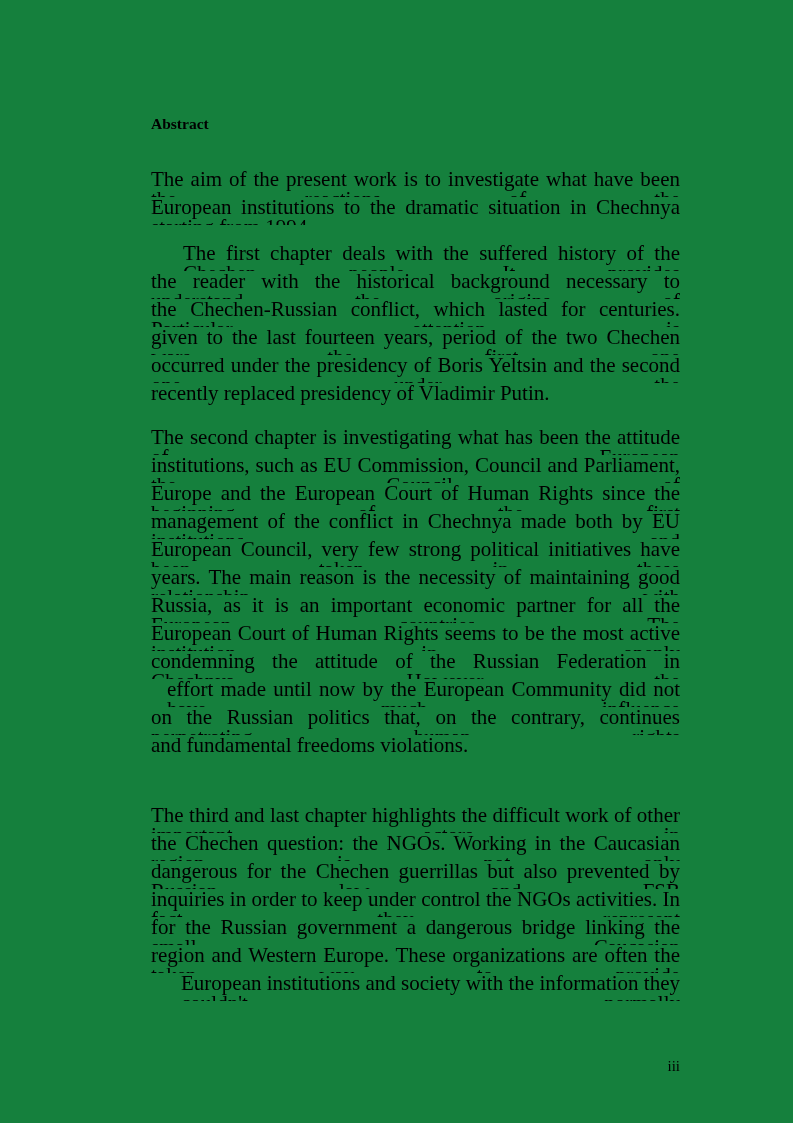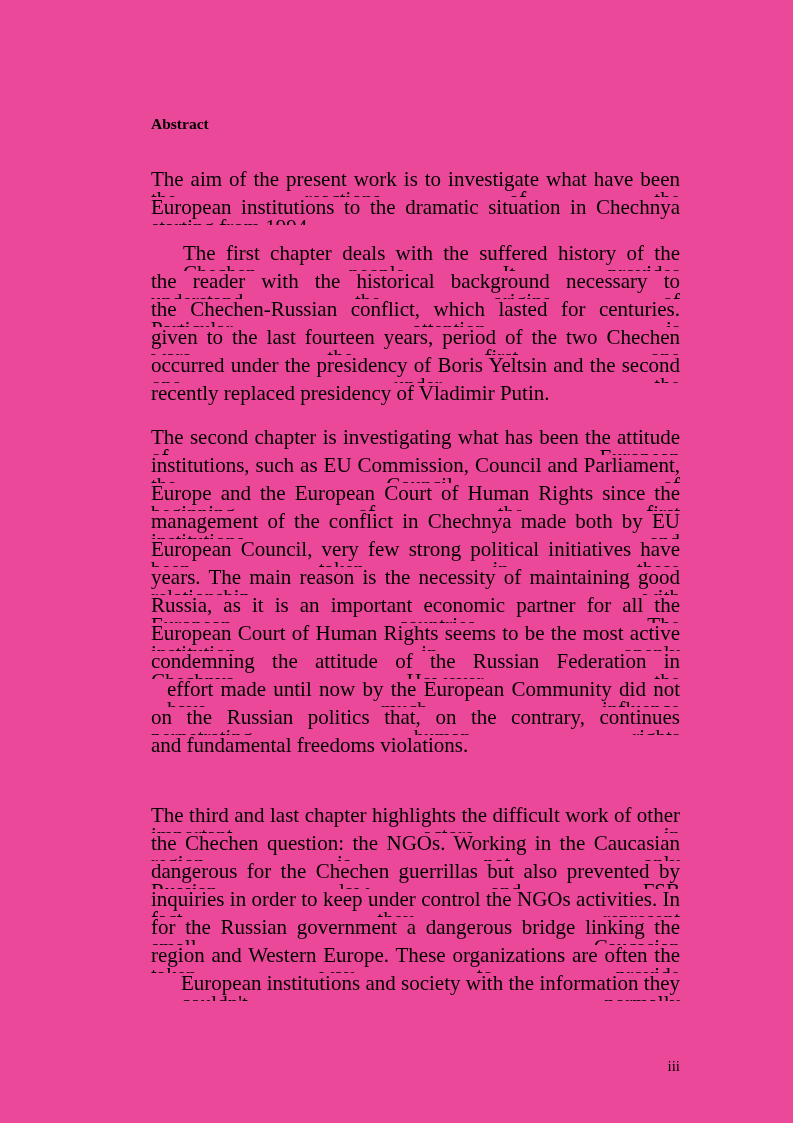--- a/index.html
+++ b/index.html
@@ -1,18 +1,18 @@
 <!DOCTYPE html>
 <html><head>
 <meta charset="utf-8">
 <style>
   html, body { margin: 0; padding: 0; background: #ffffff; }
   body { width: 793px; height: 1123px; position: relative; overflow: hidden; }
   .page {
-    position: absolute; left: 0; top: 0; width: 793px; height: 1123px; background: #ec4899;
+    position: absolute; left: 0; top: 0; width: 793px; height: 1123px; background: #15803d;
     font-family: "Liberation Serif", "DejaVu Serif", serif; color: #000;
   }
   .heading {
     position: absolute; left: 151px; top: 114px; font-size: 15.5px; font-weight: bold; line-height: 20px;
   }
   .para { position: absolute; left: 151px; width: 529px; font-size: 21px; }
   .line {
     display: block; height: 28px; line-height: 20px; text-align: justify; text-align-last: justify;
     white-space: nowrap; overflow: visible;
   }

